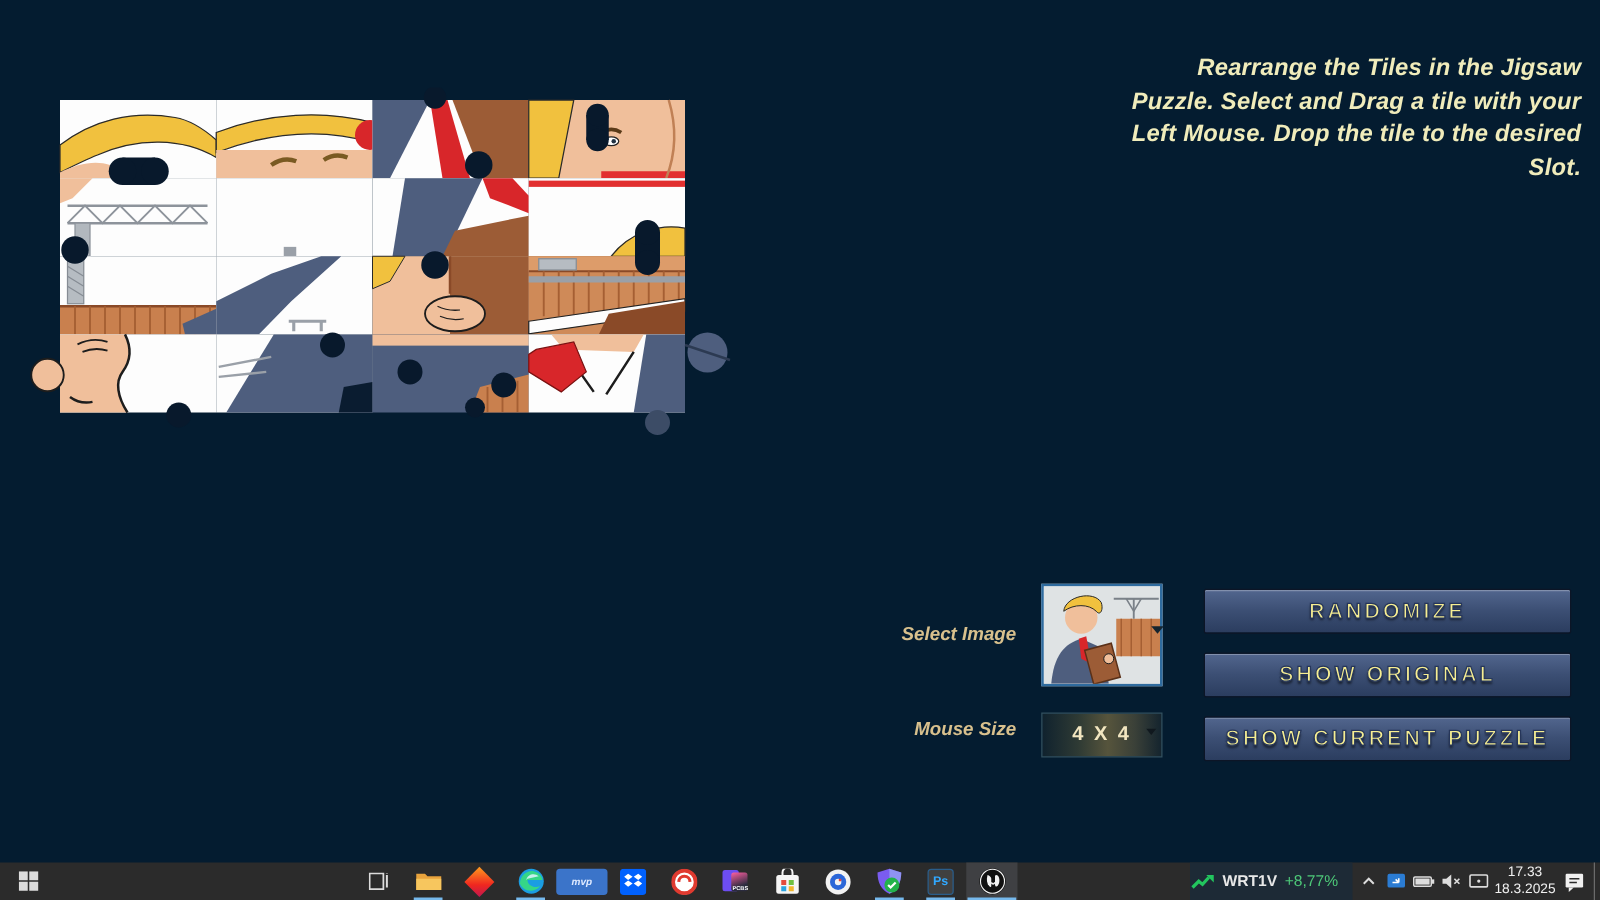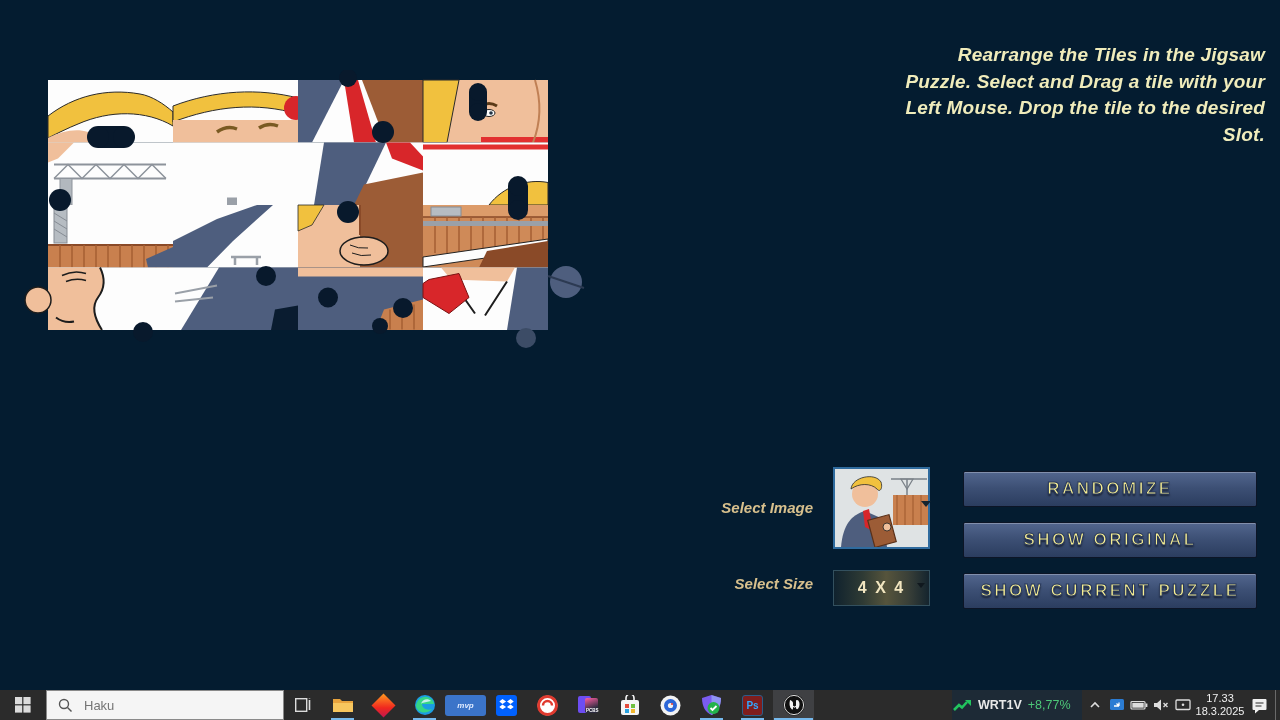--- a/index.html
+++ b/index.html
@@ -234,21 +234,21 @@
     <path d="M16,20 C17,8 40,3 46,13 C48,19 45,24 42,20 C36,14 24,14 16,20 Z" fill="#f1c13e" stroke="#2a2a2a" stroke-width="0.8"></path>
     <polygon points="28,42 34,40 38,62 30,58" fill="#d8262a"></polygon>
     <g transform="rotate(-15 47 62)">
       <rect x="36" y="48" width="22" height="28" fill="#9c5c36" stroke="#5a3018" stroke-width="1.2"></rect>
     </g>
     <circle cx="52" cy="58" r="4" fill="#f0bf9b" stroke="#1d1d1d" stroke-width="0.8"></circle>
   </svg>
 </div>
 <div class="abs thumb-arrow"></div>
 
-<div class="abs side-label" style="left:663px;top:575px">Select Size</div>
+<div class="abs side-label" style="left:663px;top:575px">Mouse Size</div>
 
 <div class="abs size-select">
   <span>4 X 4</span>
   <span class="size-arrow"></span>
 </div>
 
 <div class="abs game-btn" style="top:471px">RANDOMIZE</div>
 <div class="abs game-btn" style="top:522px">SHOW ORIGINAL</div>
 <div class="abs game-btn" style="top:573px">SHOW CURRENT PUZZLE</div>
 
@@ -256,27 +256,20 @@
 
   <div class="abs start-btn">
     <svg width="16" height="16" viewBox="0 0 16 16">
       <rect x="0" y="0" width="7.2" height="7.2" fill="#dcdcdc"></rect>
       <rect x="8.4" y="0" width="7.2" height="7.2" fill="#dcdcdc"></rect>
       <rect x="0" y="8.4" width="7.2" height="7.2" fill="#dcdcdc"></rect>
       <rect x="8.4" y="8.4" width="7.2" height="7.2" fill="#dcdcdc"></rect>
     </svg>
   </div>
 
-  <div class="abs search-box">
-    <svg width="15" height="15" viewBox="0 0 15 15" style="margin:0 9px 0 11px">
-      <circle cx="6" cy="6" r="4.5" fill="none" stroke="#555" stroke-width="1.4"></circle>
-      <path d="M9.5,9.5 L13.5,13.5" stroke="#555" stroke-width="1.4"></path>
-    </svg>
-    <input type="text" placeholder="Haku" style="">
-  </div>
 
   <div class="abs taskview-btn">
     <svg width="16" height="14" viewBox="0 0 16 14">
       <rect x="0.7" y="0.7" width="11" height="12.6" fill="none" stroke="#dcdcdc" stroke-width="1.4"></rect>
       <path d="M14.5,2 V12 M14.5,0.5 V0.9" stroke="#dcdcdc" stroke-width="1.6"></path>
     </svg>
   </div>
 
   <div class="abs app-slot" style="left:322px">
     <svg width="22" height="18" viewBox="0 0 22 18">
@@ -350,21 +343,21 @@
     <svg width="21" height="22" viewBox="0 0 21 22">
       <path d="M10.5,1 L20,4 C20,12 17,18 10.5,21 C4,18 1,12 1,4 Z" fill="#7a5cf0"></path>
       <path d="M10.5,1 L20,4 C20,12 17,18 10.5,21 Z" fill="#9db8f5" opacity="0.6"></path>
       <circle cx="12.5" cy="14" r="6" fill="#23b24b"></circle>
       <path d="M9.5,14 l2,2 l4,-4" stroke="#fff" stroke-width="1.8" fill="none"></path>
     </svg>
     <span class="underline"></span>
   </div>
 
   <div class="abs app-slot" style="left:732px">
-    <div style="width:21px;height:21px;background:#7f1d1d;border:1px solid #2a5d8a;border-radius:3px;box-sizing:border-box;display:flex;align-items:center;justify-content:center;color:#31a8ff;font-size:10px;font-weight:bold">Ps</div>
+    <div style="width:21px;height:21px;background:#404040;border:1px solid #2a5d8a;border-radius:3px;box-sizing:border-box;display:flex;align-items:center;justify-content:center;color:#31a8ff;font-size:10px;font-weight:bold">Ps</div>
     <span class="underline"></span>
   </div>
 
   <div class="abs app-slot focused" style="left:773px">
     <svg width="22" height="22" viewBox="0 0 22 22">
       <circle cx="11" cy="11" r="10.5" fill="#111"></circle>
       <circle cx="11" cy="11" r="9.6" fill="none" stroke="#f2f2f2" stroke-width="0.9"></circle>
       <path d="M7,6 C6,10 6.5,13 8.5,15 C9.5,16 10,15.5 10,14.5 L10,9 C10,7.5 8.5,6.5 7,6 Z" fill="#f2f2f2"></path>
       <path d="M13,6.5 L13,13.5 C13,15 14,15.8 15.2,14.5 C16.8,12.5 17,9 15.5,6.8 C14.8,5.9 13.6,5.8 13,6.5 Z" fill="#f2f2f2"></path>
       <path d="M10,12 C11,13.5 12,13.5 13,12" stroke="#f2f2f2" stroke-width="1.2" fill="none"></path>

